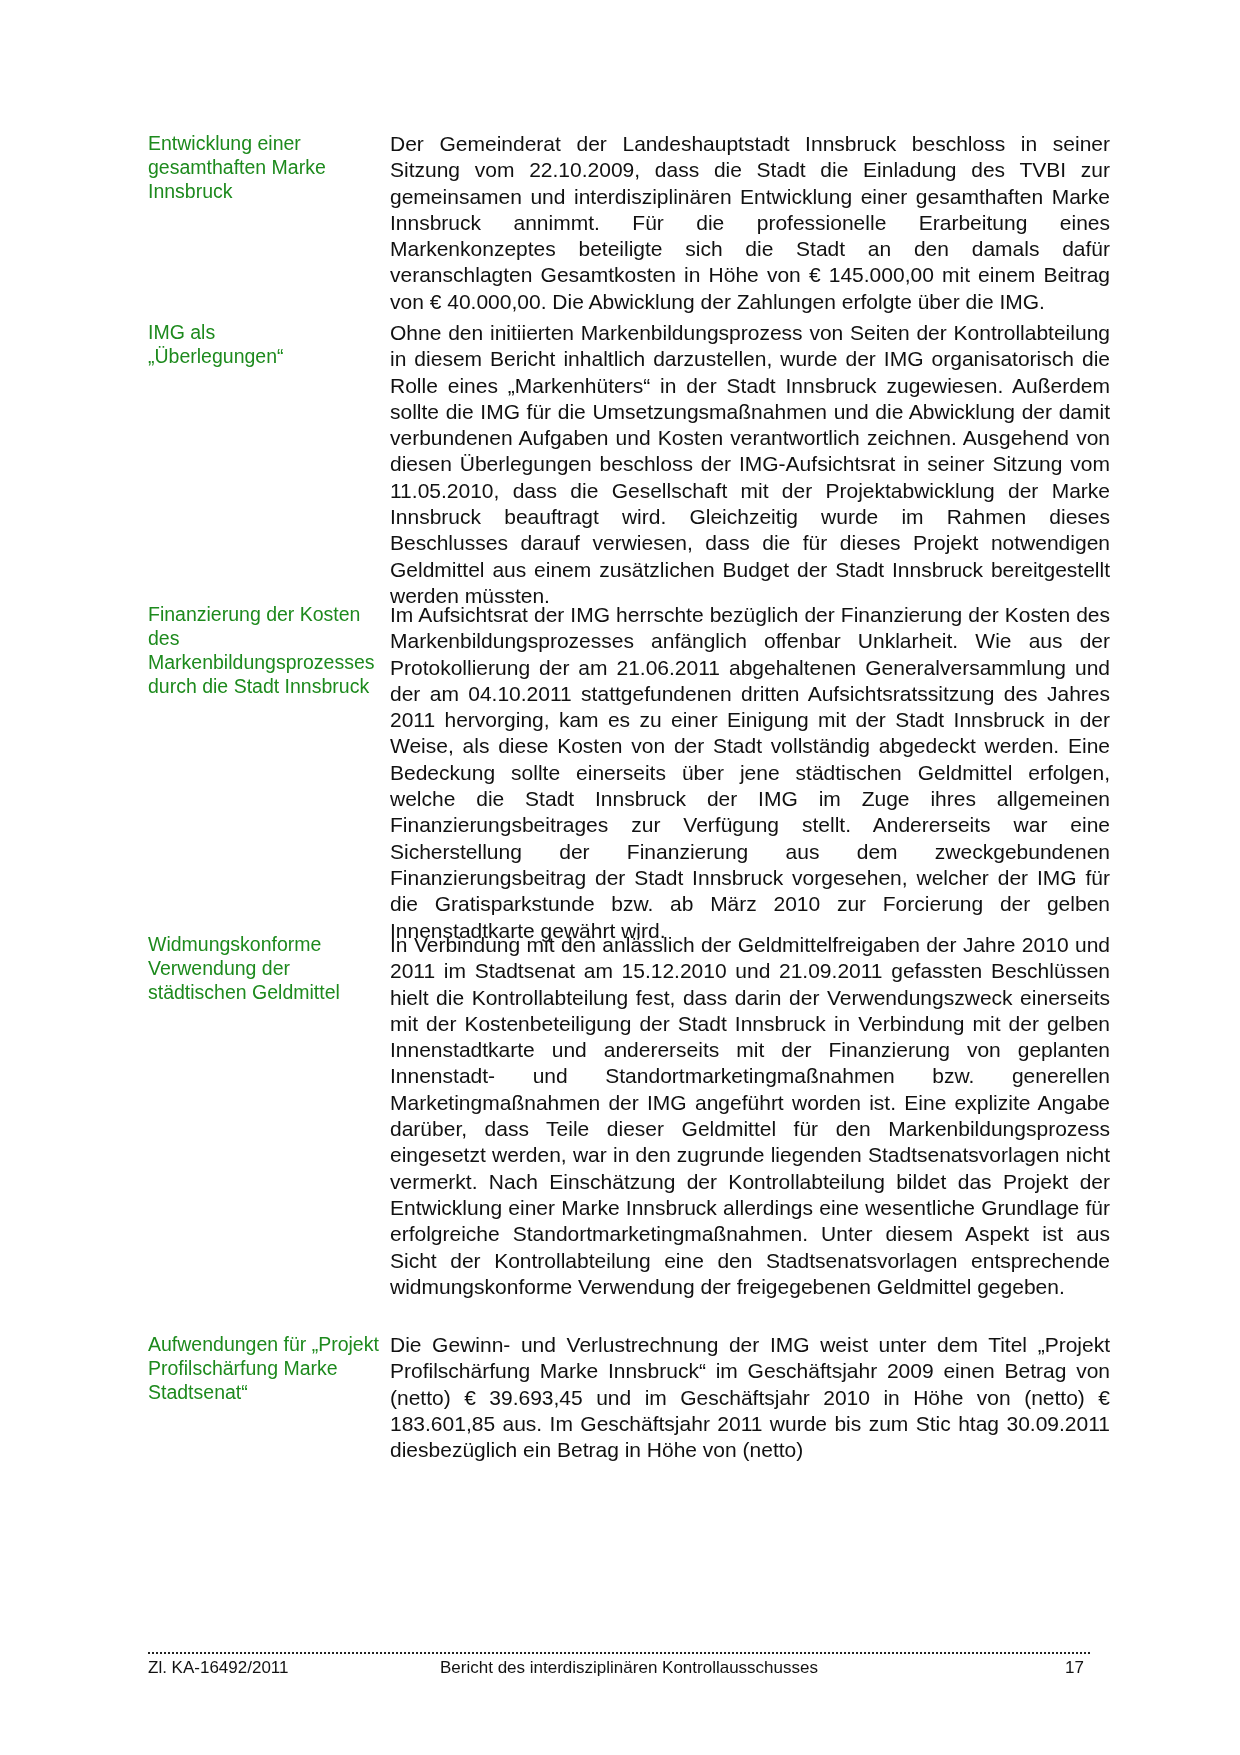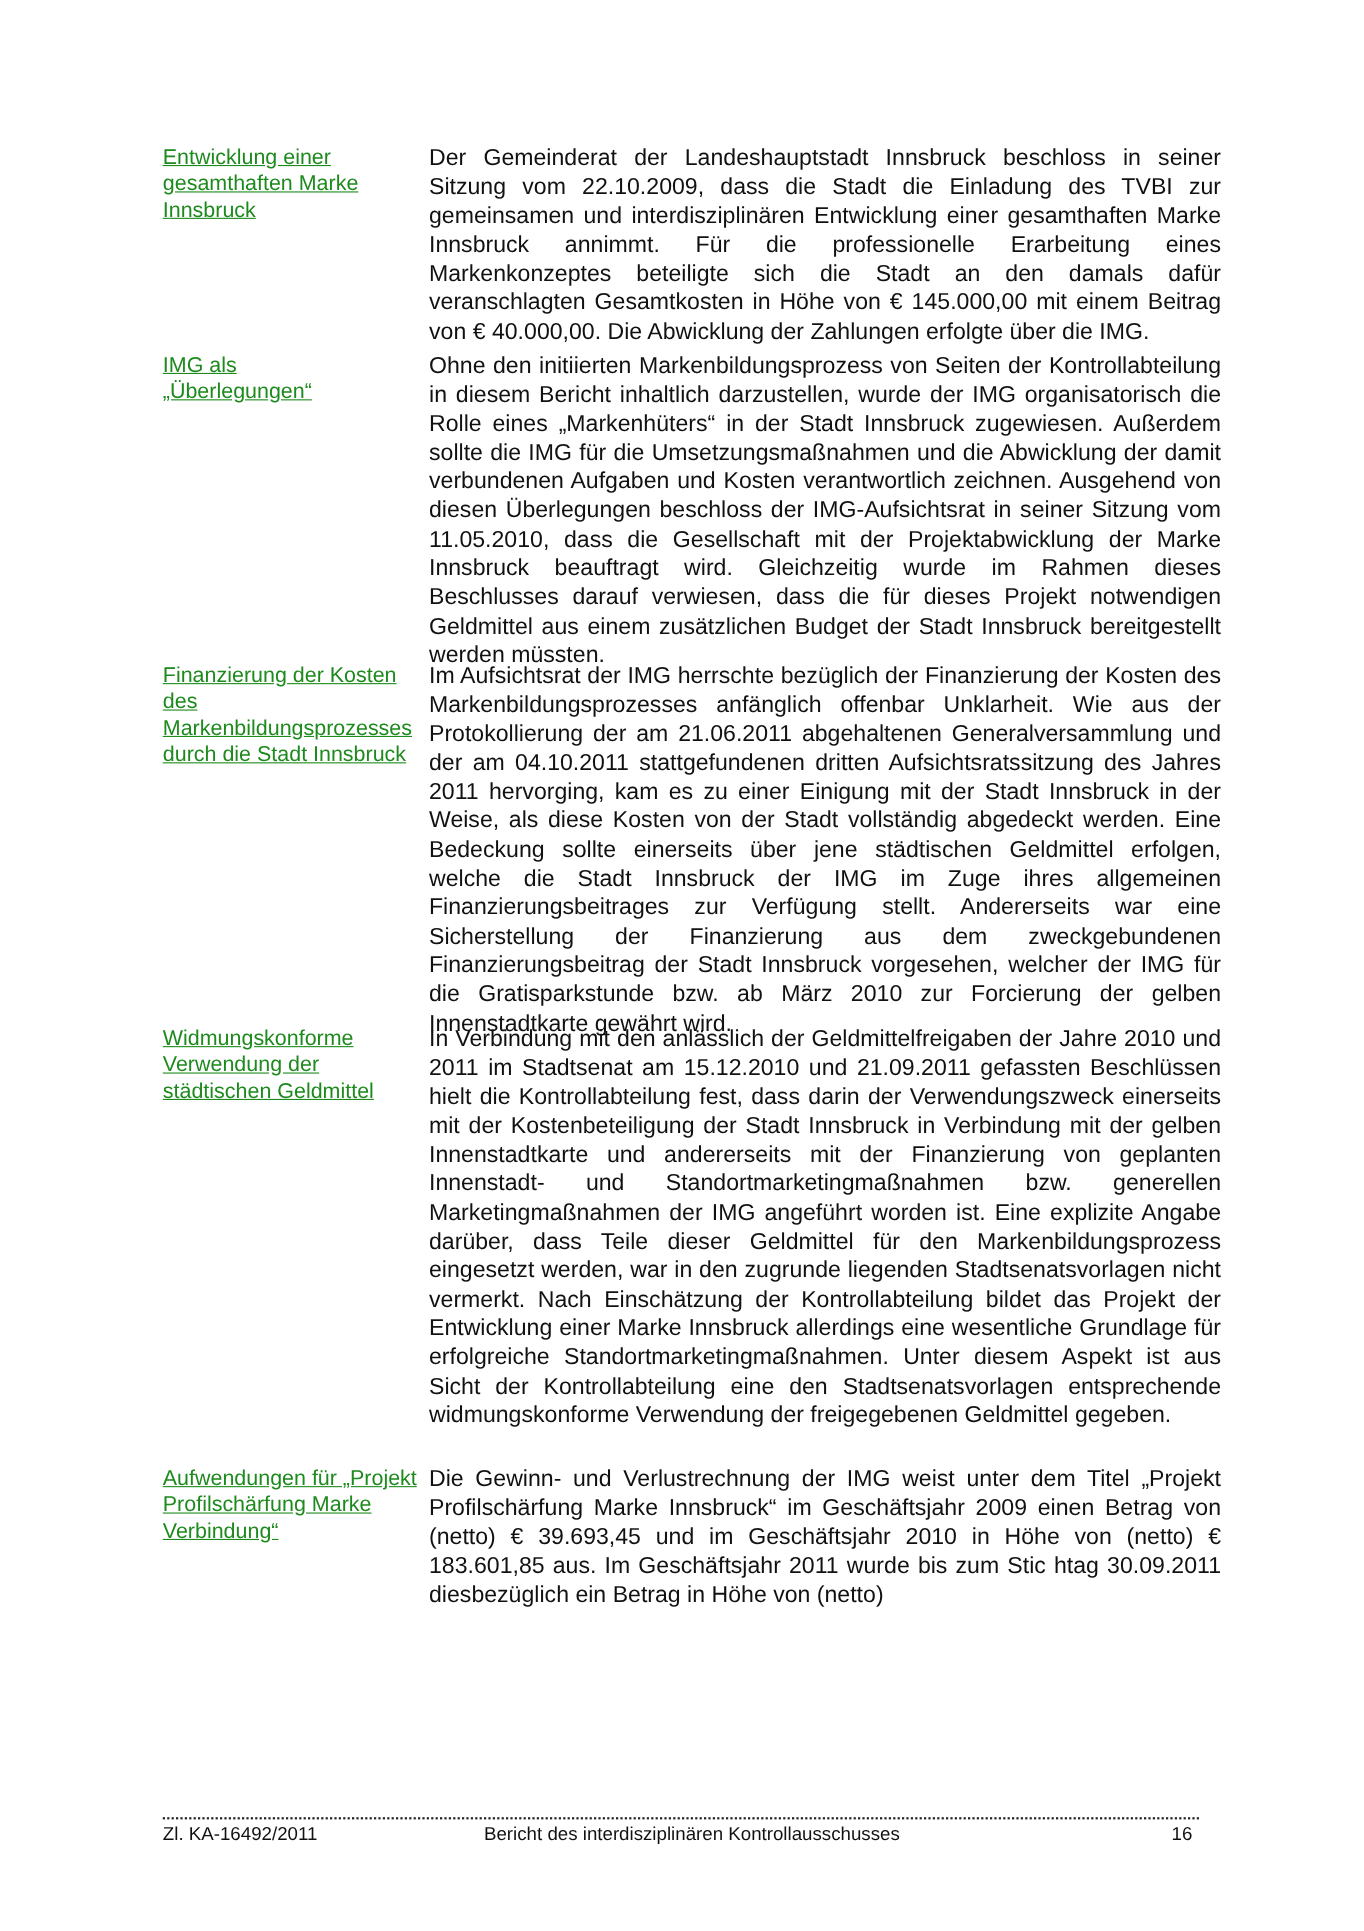--- a/index.html
+++ b/index.html
@@ -1,21 +1,21 @@
 <!DOCTYPE html>
 <html><head>
   <meta charset="utf-8">
   <style>
     html, body { margin: 0; padding: 0; background: #ffffff; }
     body { width: 1240px; height: 1755px; position: relative; overflow: hidden;
            font-family: "Liberation Sans", "DejaVu Sans", sans-serif; color: #111; }
     .page { position: absolute; left: 0; top: 0; width: 1240px; height: 1755px; }
     .section { position: absolute; left: 148px; width: 962px; }
     .side { position: absolute; left: 0; top: 0; width: 230px; color: #1d8a1d;
-            font-size: 19.5px; line-height: 24px; text-decoration: underline; }
+            font-size: 19.5px; line-height: 24px; }
     .body-text { position: absolute; left: 242px; top: 0; width: 720px;
                  font-size: 21px; line-height: 26.3px; text-align: justify; hyphens: manual; }
     .footer-rule { position: absolute; left: 148px; top: 1640px; width: 942px; height: 12px;
                    border-bottom: 2px dotted #222; }
     .footer { position: absolute; left: 148px; top: 1658px; width: 942px; font-size: 17px; color: #111; }
     .footer .ref { position: absolute; left: 0; }
     .footer .title { position: absolute; left: 292px; }
     .footer .pnum { position: absolute; right: 6px; }
   </style>
 </head>
@@ -37,24 +37,24 @@
     <div class="side" style="width:236px;">Finanzierung der Kosten des Markenbildungsprozesses durch die Stadt Innsbruck</div>
     <div class="body-text">Im Aufsichtsrat der IMG herrschte bezüglich der Finanzierung der Kosten des Markenbildungsprozesses anfänglich offenbar Unklarheit. Wie aus der Protokollierung der am 21.06.2011 abgehaltenen Generalversammlung und der am 04.10.2011 stattgefundenen dritten Aufsichtsratssitzung des Jahres 2011 hervorging, kam es zu einer Einigung mit der Stadt Innsbruck in der Weise, als diese Kosten von der Stadt vollständig abgedeckt werden. Eine Bedeckung sollte einerseits über jene städtischen Geldmittel erfolgen, welche die Stadt Innsbruck der IMG im Zuge ihres allgemeinen Finanzierungsbeitrages zur Verfügung stellt. Andererseits war eine Sicherstellung der Finanzierung aus dem zweckgebundenen Finanzierungsbeitrag der Stadt Innsbruck vorgesehen, welcher der IMG für die Gratisparkstunde bzw. ab März 2010 zur Forcierung der gelben Innenstadtkarte gewährt wird.</div>
   </div>
 
   <div class="section" style="top:932px;">
     <div class="side" style="width:200px;">Widmungskonforme Verwendung der städtischen Geldmittel</div>
     <div class="body-text">In Verbindung mit den anlässlich der Geldmittelfreigaben der Jahre 2010 und 2011 im Stadtsenat am 15.12.2010 und 21.09.2011 gefassten Beschlüssen hielt die Kontrollabteilung fest, dass darin der Verwendungszweck einerseits mit der Kostenbeteiligung der Stadt Innsbruck in Verbindung mit der gelben Innenstadtkarte und andererseits mit der Finanzierung von geplanten Innenstadt- und Standortmarketingmaßnahmen bzw. generellen Marketingmaßnahmen der IMG angeführt worden ist. Eine explizite Angabe darüber, dass Teile dieser Geldmittel für den Markenbildungsprozess eingesetzt werden, war in den zugrunde liegenden Stadtsenatsvorlagen nicht vermerkt. Nach Einschätzung der Kontrollabteilung bildet das Projekt der Entwicklung einer Marke Innsbruck allerdings eine wesentliche Grundlage für erfolgreiche Standortmarketingmaßnahmen. Unter diesem Aspekt ist aus Sicht der Kontrollabteilung eine den Stadtsenatsvorlagen entsprechende widmungskonforme Verwendung der freigegebenen Geldmittel gegeben.</div>
   </div>
 
   <div class="section" style="top:1332px;">
-    <div class="side" style="width:236px;">Aufwendungen für „Projekt Profilschärfung Marke Verbindung“</div>
+    <div class="side" style="width:236px;">Aufwendungen für „Projekt Profilschärfung Marke Stadtsenat“</div>
     <div class="body-text">Die Gewinn- und Verlustrechnung der IMG weist unter dem Titel „Projekt Profilschärfung Marke Innsbruck“ im Geschäftsjahr 2009 einen Betrag von (netto) € 39.693,45 und im Geschäftsjahr 2010 in Höhe von (netto) € 183.601,85 aus. Im Geschäftsjahr 2011 wurde bis zum Stic htag 30.09.2011 diesbezüglich ein Betrag in Höhe von (netto)</div>
   </div>
 
   <div class="footer-rule"></div>
   <div class="footer">
     <span class="ref">Zl. KA-16492/2011</span>
     <span class="title">Bericht des interdisziplinären Kontrollausschusses</span>
-    <span class="pnum">16</span>
+    <span class="pnum">17</span>
   </div>
 
 </div>
 
 </body></html>

